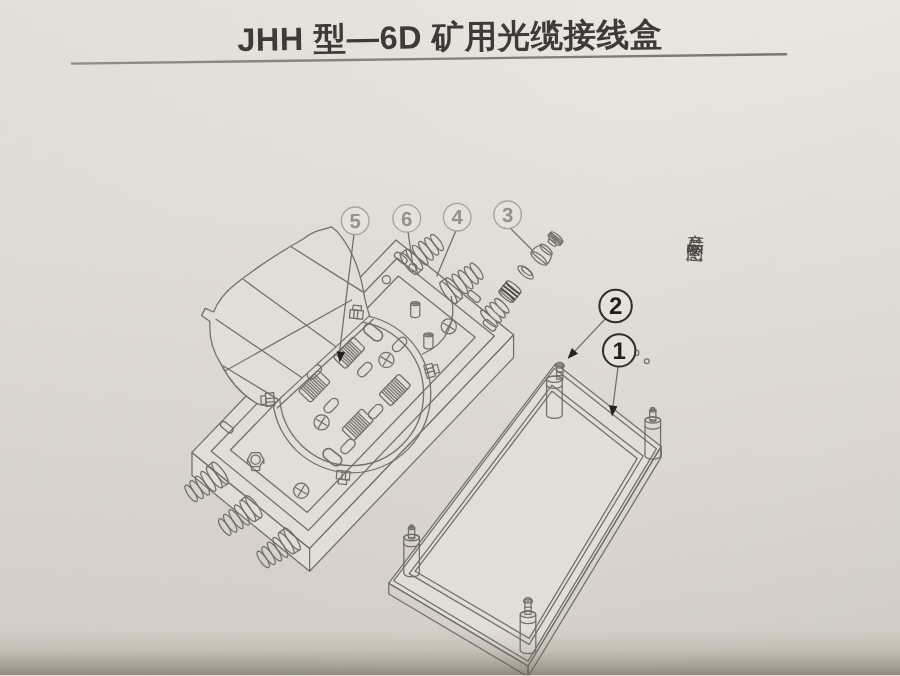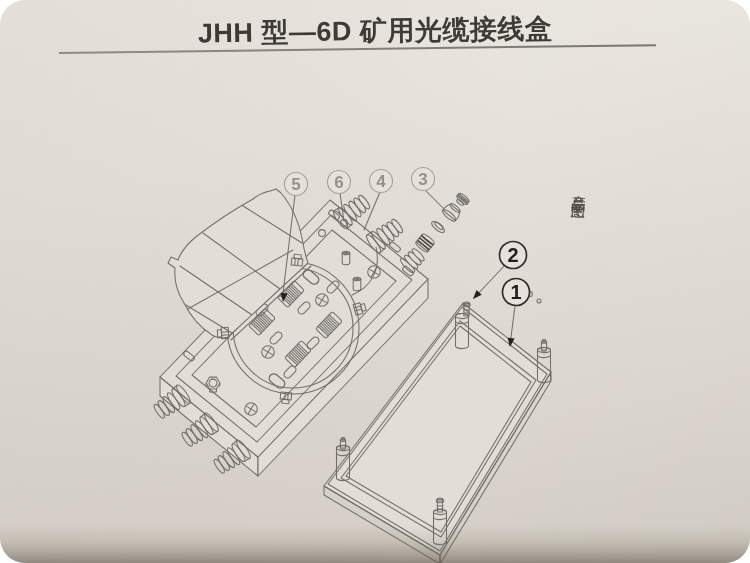--- a/index.html
+++ b/index.html
@@ -1,20 +1,19 @@
 <!DOCTYPE html>
 <html><head>
 <meta charset="utf-8">
 <style>
   html,body{margin:0;padding:0;background:#ffffff;}
   .stage{
     position:relative; width:750px; height:563px; overflow:hidden;
     font-family:"Liberation Sans", sans-serif;
     background:linear-gradient(163deg,#ece8e2 0%,#e7e3dc 28%,#dfdad3 52%,#d8d2ca 74%,#cfc9c0 92%,#cbc5bb 100%);
-    border-radius:25px;
   }
   .shade{position:absolute; inset:0; pointer-events:none;
     background:linear-gradient(100deg, rgba(105,95,85,0.07) 0%, rgba(105,95,85,0.03) 35%, rgba(255,255,255,0.06) 65%, rgba(255,255,255,0.10) 100%);}
   .bottom-shadow{position:absolute; left:0; right:0; bottom:0; height:38px; pointer-events:none;
     background:linear-gradient(to bottom, rgba(124,116,104,0) 0%, rgba(124,116,104,0.18) 45%, rgba(110,102,90,0.42) 78%, rgba(96,89,78,0.58) 100%);}
   .title{
     position:absolute; top:13px; left:0; width:100%; margin:0;
     text-align:center; font-size:27px; font-weight:bold; color:#3c3b38;
     letter-spacing:0.5px; transform:rotate(-0.8deg);
   }

